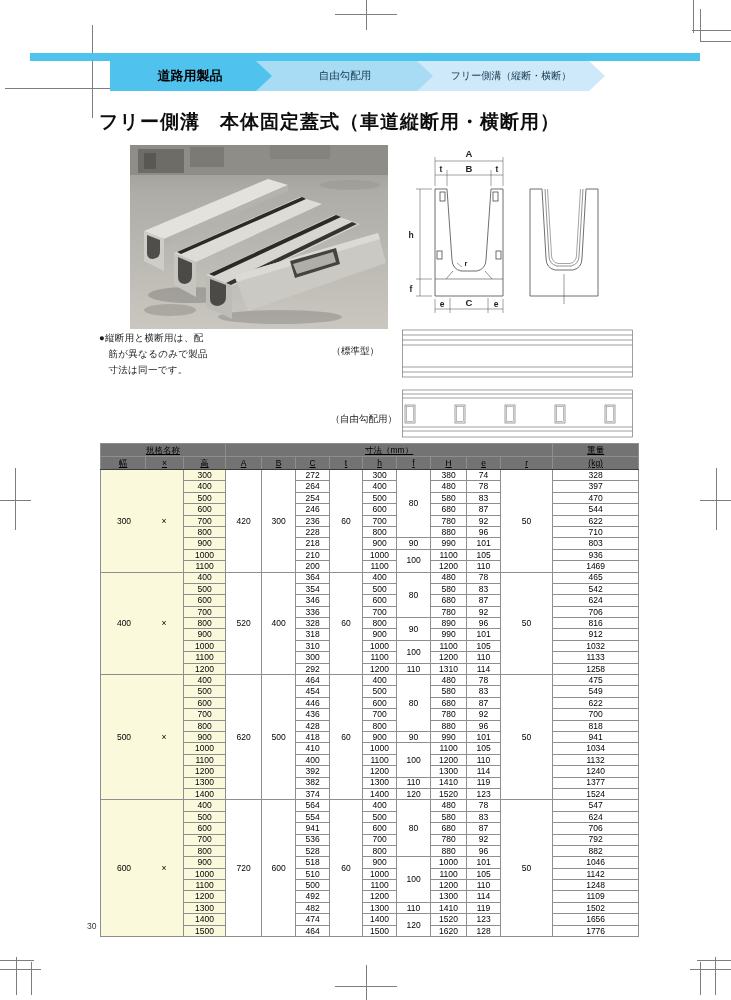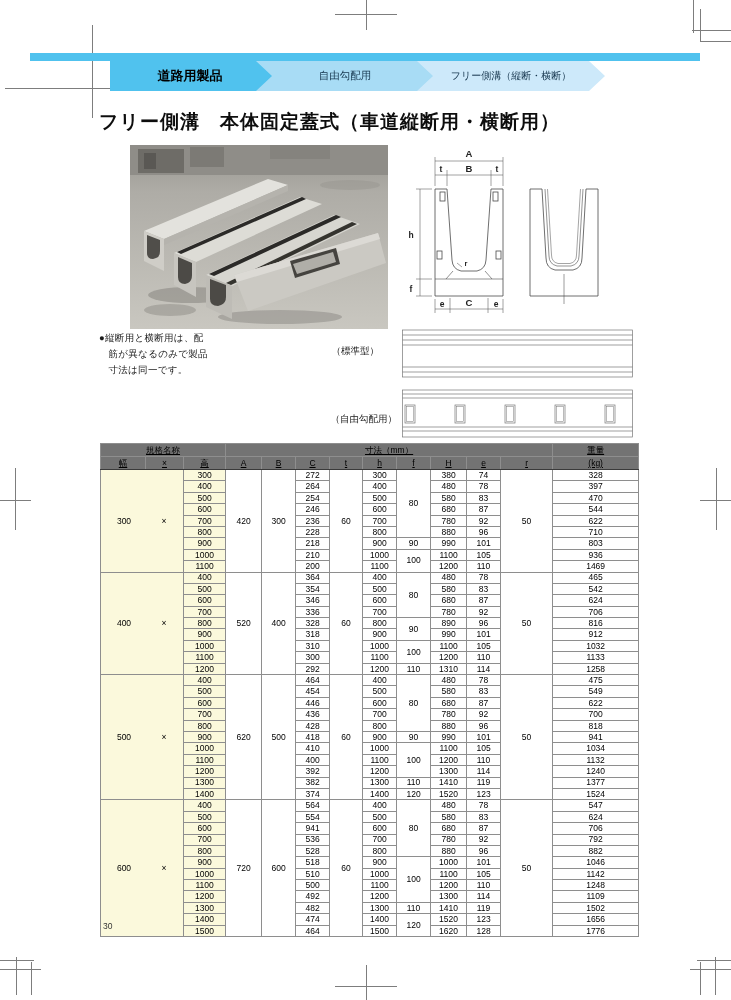--- a/index.html
+++ b/index.html
@@ -17,21 +17,21 @@
   .title{position:absolute;left:99px;top:109px;margin:0;font-size:19px;font-weight:bold;
          color:#0d0d0d;letter-spacing:1px;}
   .photo{position:absolute;left:130px;top:145px;width:258px;height:184px;}
   .xsec{position:absolute;left:402px;top:146px;width:232px;height:178px;}
   .sideviews{position:absolute;left:402px;top:328px;width:231px;height:112px;}
   .notes{position:absolute;left:99px;top:330px;width:110px;font-size:9.5px;line-height:15.8px;color:#1a1a1a;}
   .notes p{margin:0;padding-left:9.5px;text-indent:-9.5px;letter-spacing:0.3px;}
   .svlabel{position:absolute;font-size:9.5px;color:#1a1a1a;}
   #svl1{right:352px;top:345px;}
   #svl2{right:334px;top:413px;}
-  .pageno{position:absolute;left:103px;top:921px;font-size:8.5px;color:#333;}
+  .pageno{position:absolute;left:87px;top:921px;font-size:8.5px;color:#333;}
   #spec-table{position:absolute;left:100px;top:443px;width:538px;border-collapse:collapse;
       table-layout:fixed;border:1.5px solid #3a3a3a;font-size:8.5px;color:#000;
       font-family:"Liberation Sans","DejaVu Sans",sans-serif;}
   #spec-table th,#spec-table td{border:1px solid #8e8e8e;text-align:center;padding:0;
       line-height:1;overflow:hidden;white-space:nowrap;}
   #spec-table thead th{background:#737373;font-weight:normal;height:12px;text-decoration:underline;}
   #spec-table thead tr:last-child th{border-bottom:1.4px solid #3a3a3a;}
   #spec-table tbody tr{height:11.4px;}
   #spec-table .ylw{background:#fbf9dc;}
   #spec-table tr.grp td{border-top:1.4px solid #3a3a3a;}

